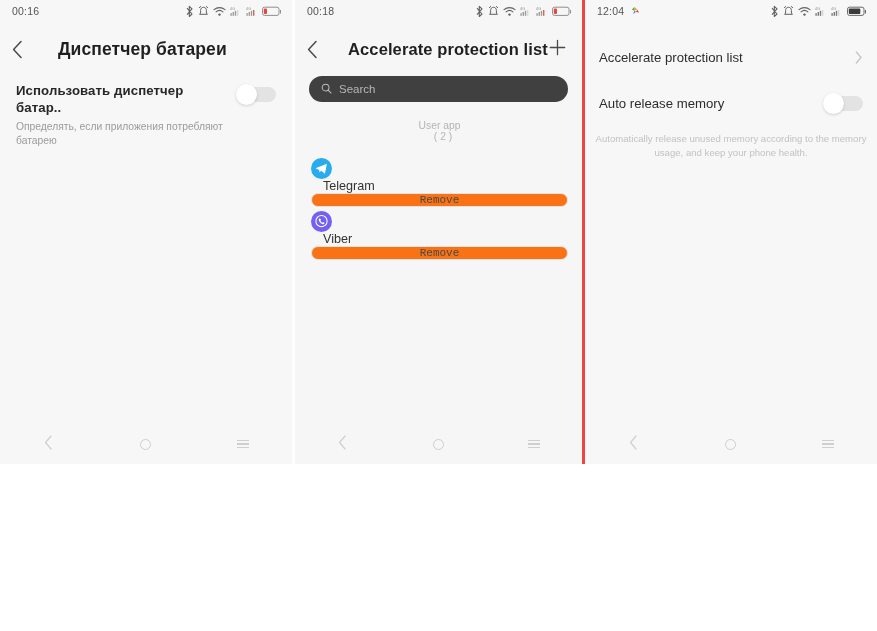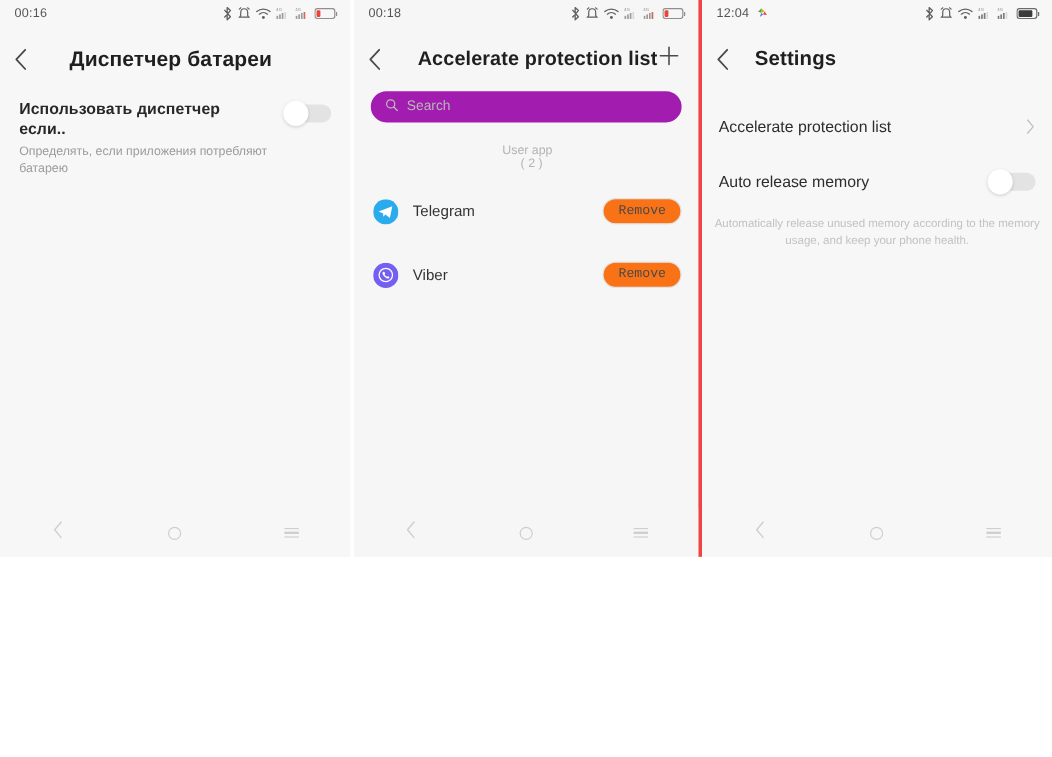--- a/index.html
+++ b/index.html
@@ -112,21 +112,21 @@
     padding: 12px 16px 0 16px;
     font-size: 11.6px;
     line-height: 17.5px;
     color: #8b8b8b;
   }
 
   
   .search-wrap { padding: 6px 14px 0 14px; }
   .search-box {
     height: 26px;
-    background: #a21caf;
+    background: #404040;
     border-radius: 13px;
     display: flex;
     align-items: center;
     padding: 0 12px;
     cursor: text;
   }
   .search-box svg { flex: 0 0 auto; }
   .search-ph {
     font-size: 11.5px;
     color: #b6b6b6;
@@ -135,24 +135,25 @@
   .section-row {
     display: flex; align-items: center;
     padding: 18px 14px 0 16px;
     flex-direction: column;
   }
   .section-label { font-size: 10.3px; color: #b4b4b4; white-space: nowrap; }
   .section-count { font-size: 10.3px; color: #b4b4b4; margin-left: 7px; }
   .section-line { flex: 1; height: 1px; background: #e6e6e6; margin-left: 12px; }
 
   .app-row {
-    display: flex; align-items: center;
+    display: flex; 
     padding: 0 14px 0 16px;
     height: 36px;
     margin-top: 16px;
+    flex-direction: column;
   }
   .app-icon { width: 21px; height: 21px; flex: 0 0 auto; }
   .app-name {
     font-size: 12.6px; color: #333333;
     margin-left: 12px; flex: 1;
   }
   .remove-btn {
     border: 1px solid #e2e2e2;
     background: #f97316;
     border-radius: 13px;
@@ -272,21 +273,21 @@
           <svg width="11" height="19" viewBox="0 0 11 19">
               <path d="M9 1.5 L1.6 9.5 L9 17.5" fill="none" stroke="#4a4a4a" stroke-width="1.5" stroke-linecap="round" stroke-linejoin="round"></path>
             </svg>
         </span>
       </div>
       <div class="page-title">Диспетчер батареи</div>
     </div>
 
     <div class="setting-row">
       <div class="setting-texts">
-        <div class="setting-title">Использовать диспетчер если..</div>
+        <div class="setting-title">Использовать диспетчер батар..</div>
         <div class="setting-sub">Определять, если приложения потребляют батарею</div>
       </div>
       <div class="toggle">
         <span class="track"></span>
         <span class="knob"></span>
       </div>
     </div>
 
 
     <div class="navbar">
@@ -497,30 +498,20 @@
         <span>
           <svg width="20" height="11" viewBox="0 0 20 11">
               <rect x="0.5" y="1.2" width="16.5" height="8.2" rx="2" fill="none" stroke="#6b6b6b" stroke-width="1"></rect>
               <rect x="1.8" y="2.5" width="11.5" height="5.6" rx="1" fill="#3b3b3b"></rect>
               <path d="M18 4 h1 v3.4 h-1 z" fill="#6b6b6b"></path>
             </svg>
         </span>
       </span>
     </div>
 
-    <div class="header">
-      <div class="back-btn">
-        <span>
-          <svg width="11" height="19" viewBox="0 0 11 19">
-              <path d="M9 1.5 L1.6 9.5 L9 17.5" fill="none" stroke="#4a4a4a" stroke-width="1.5" stroke-linecap="round" stroke-linejoin="round"></path>
-            </svg>
-        </span>
-      </div>
-      <div class="page-title">Settings</div>
-    </div>
 
     <div class="list-row" style="margin-top:20px;">
       <span class="list-label">Accelerate protection list</span>
       <span class="chev-right">
         <svg width="8" height="13" viewBox="0 0 8 13">
             <path d="M1.3 1 L6 6.5 L1.3 12" fill="none" stroke="#c3c3c3" stroke-width="1.2" stroke-linecap="round" stroke-linejoin="round"></path>
           </svg>
       </span>
     </div>
 

